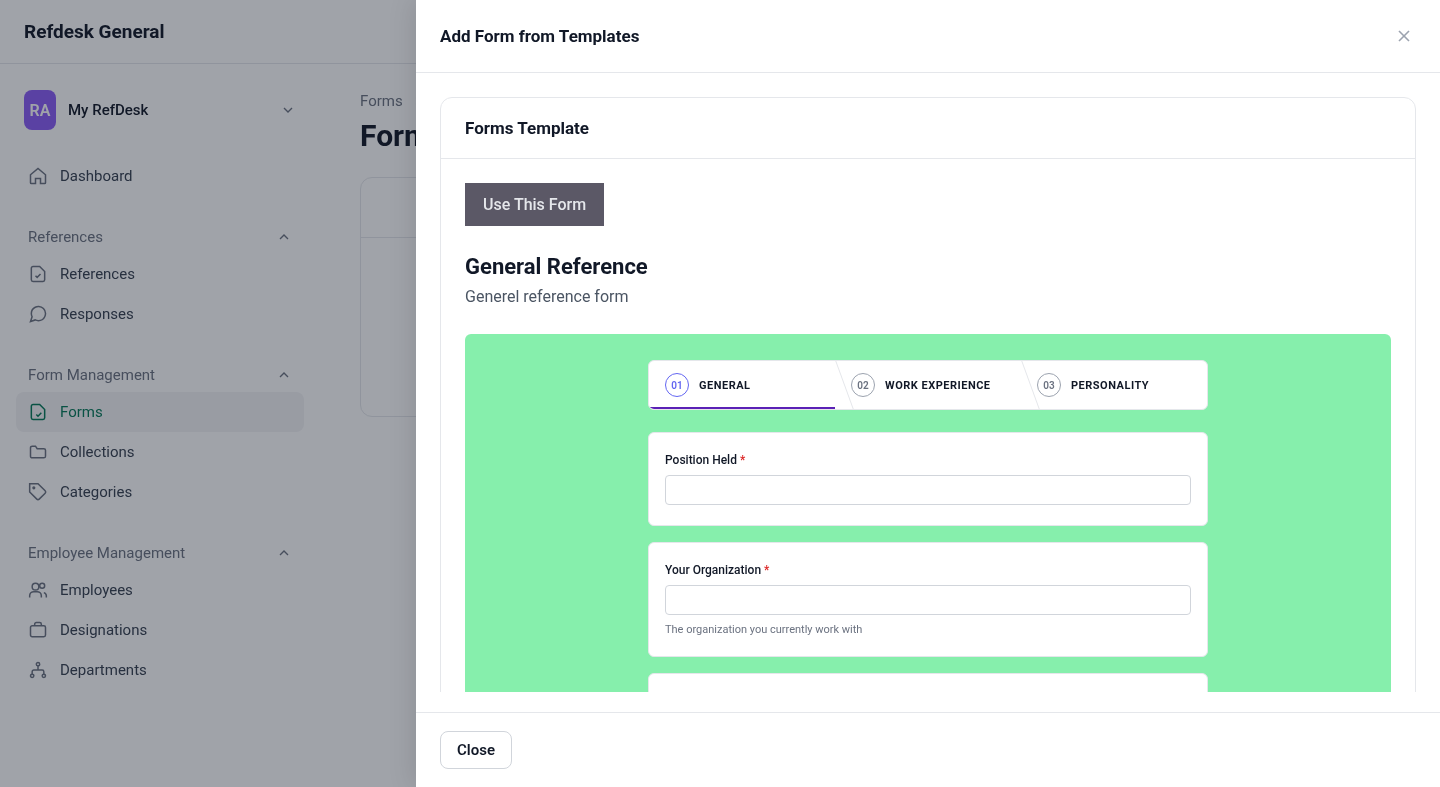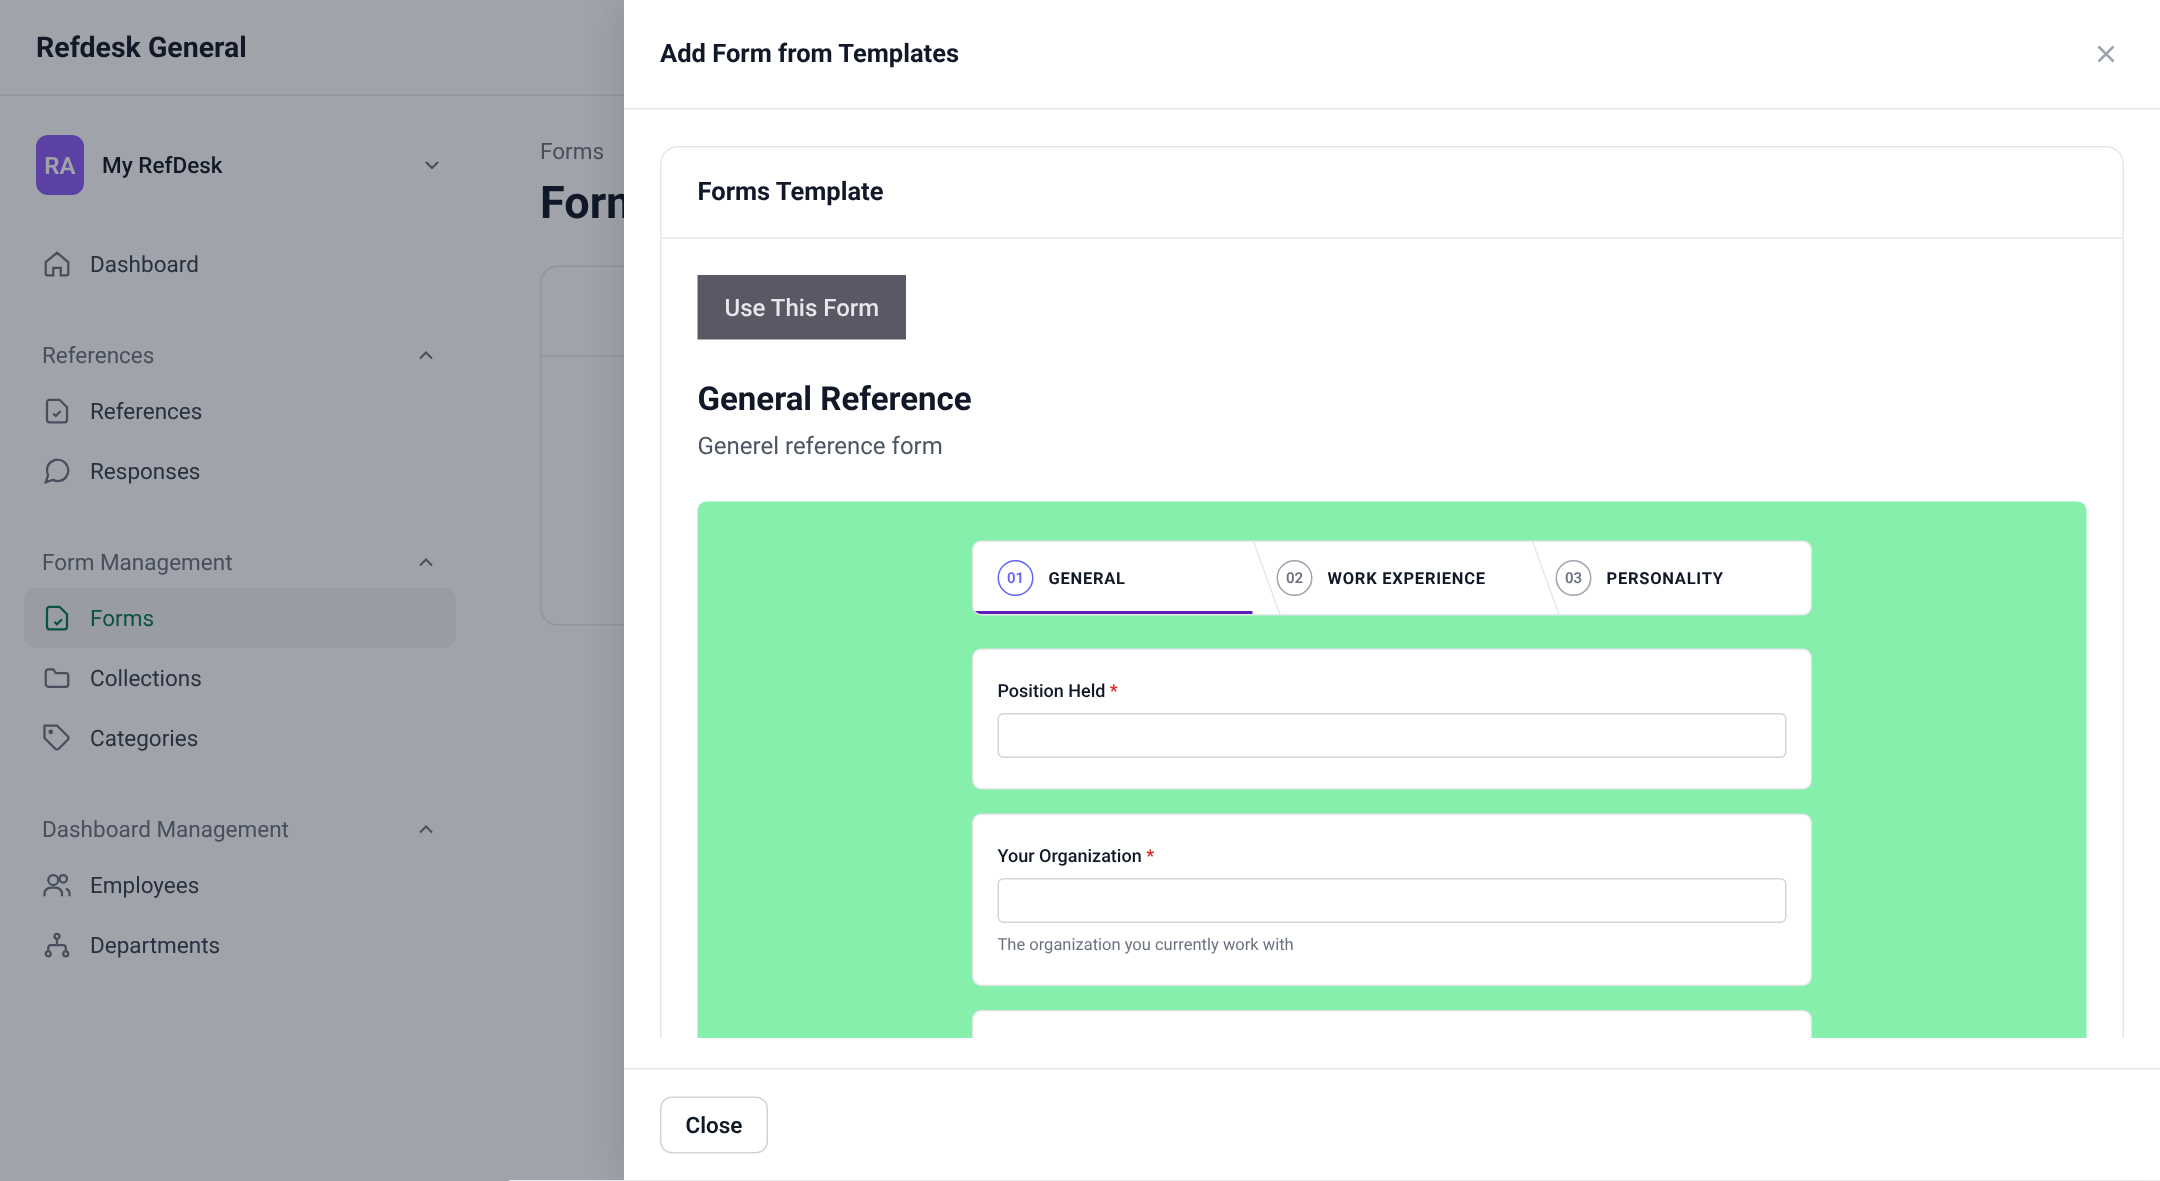--- a/index.html
+++ b/index.html
@@ -162,37 +162,46 @@
               <path d="M20.59 13.41l-7.17 7.17a2 2 0 0 1-2.83 0L2 12V2h10l8.59 8.59a2 2 0 0 1 0 2.82z"></path>
               <circle cx="7" cy="7" r="1"></circle>
             </svg>
         </span>
         <span>Categories</span>
       </div>
     </div>
 
     <div class="nav-section">
       <div class="nav-section-header">
-        <span>Dashboard Management</span>
+        <span>Employee Management</span>
         <span class="chev">
           <svg width="16" height="16" viewBox="0 0 24 24" fill="none" stroke="currentColor" stroke-width="2">
               <polyline points="6 9 12 15 18 9"></polyline>
             </svg>
         </span>
       </div>
       <div class="nav-item">
         <span class="icn">
           <svg width="20" height="20" viewBox="0 0 24 24" fill="none" stroke="currentColor" stroke-width="1.8">
               <circle cx="9" cy="8" r="4"></circle>
               <path d="M2 21v-2a5 5 0 0 1 5-5h4a5 5 0 0 1 5 5v2"></path>
               <circle cx="17" cy="7" r="3"></circle>
               <path d="M22 21v-2a4 4 0 0 0-3-3.87"></path>
             </svg>
         </span>
         <span>Employees</span>
+      </div>
+      <div class="nav-item">
+        <span class="icn">
+          <svg width="20" height="20" viewBox="0 0 24 24" fill="none" stroke="currentColor" stroke-width="1.8">
+              <rect x="3" y="7" width="18" height="13" rx="2"></rect>
+              <path d="M8 7V5a2 2 0 0 1 2-2h4a2 2 0 0 1 2 2v2"></path>
+            </svg>
+        </span>
+        <span>Designations</span>
       </div>
       <div class="nav-item">
         <span class="icn">
           <svg width="20" height="20" viewBox="0 0 24 24" fill="none" stroke="currentColor" stroke-width="1.8">
               <circle cx="12" cy="5" r="2"></circle>
               <circle cx="5" cy="19" r="2"></circle>
               <circle cx="19" cy="19" r="2"></circle>
               <path d="M12 7v5M12 12H7a2 2 0 0 0-2 2v3M12 12h5a2 2 0 0 1 2 2v3"></path>
             </svg>
         </span>

